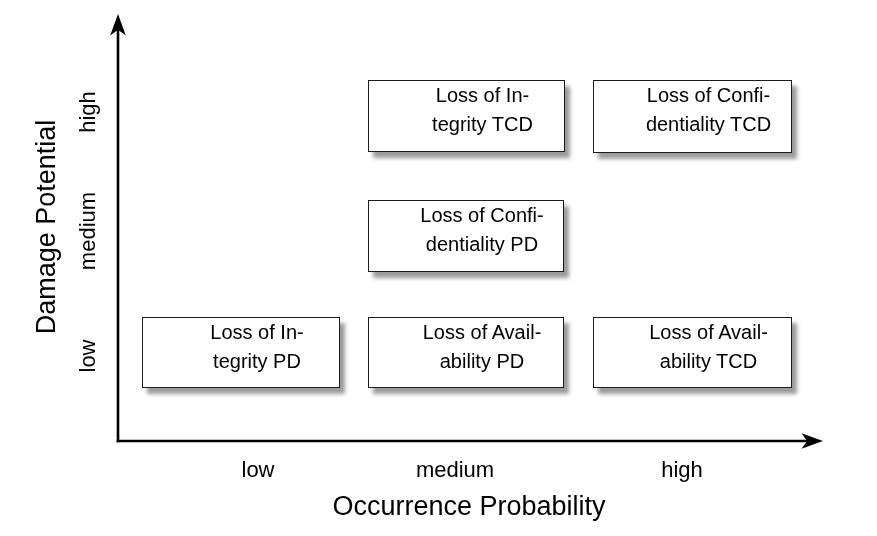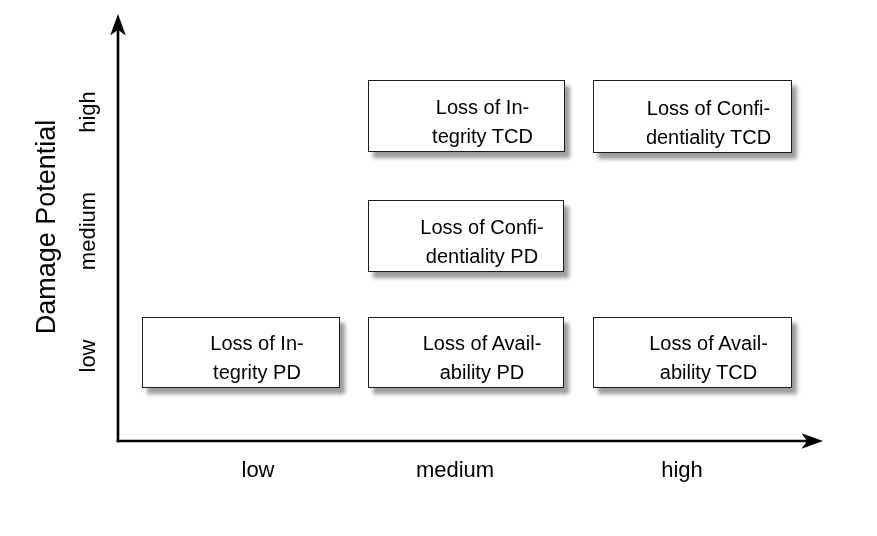--- a/index.html
+++ b/index.html
@@ -22,21 +22,21 @@
     top: 0;
     width: 877px;
     height: 536px;
   }
   .node {
     position: absolute;
     background: #ffffff;
     border: 1.6px solid #1b1b1b;
     box-shadow: 5px 6px 4px #9c9c9c;
     display: flex;
-    align-items: flex-end;
+    align-items: flex-start;
     justify-content: center;
     box-sizing: border-box;
     padding-left: 32px;
   }
   .node span {
     display: block;
     text-align: center;
     white-space: pre-line;
     font-size: 20px;
     line-height: 29px;
@@ -121,19 +121,20 @@
 ability PD</span>
   </div>
   <div class="node n5">
     <span>Loss of Avail-
 ability TCD</span>
   </div>
 
   <div class="xtick xtick-low">low</div>
   <div class="xtick xtick-medium">medium</div>
   <div class="xtick xtick-high">high</div>
+  <div class="xlabel">Occurrence Probability</div>
 
   <div class="ytick ytick-low">low</div>
   <div class="ytick ytick-medium">medium</div>
   <div class="ytick ytick-high">high</div>
   <div class="ylabel">Damage Potential</div>
 
 </div>
 
 </body></html>

